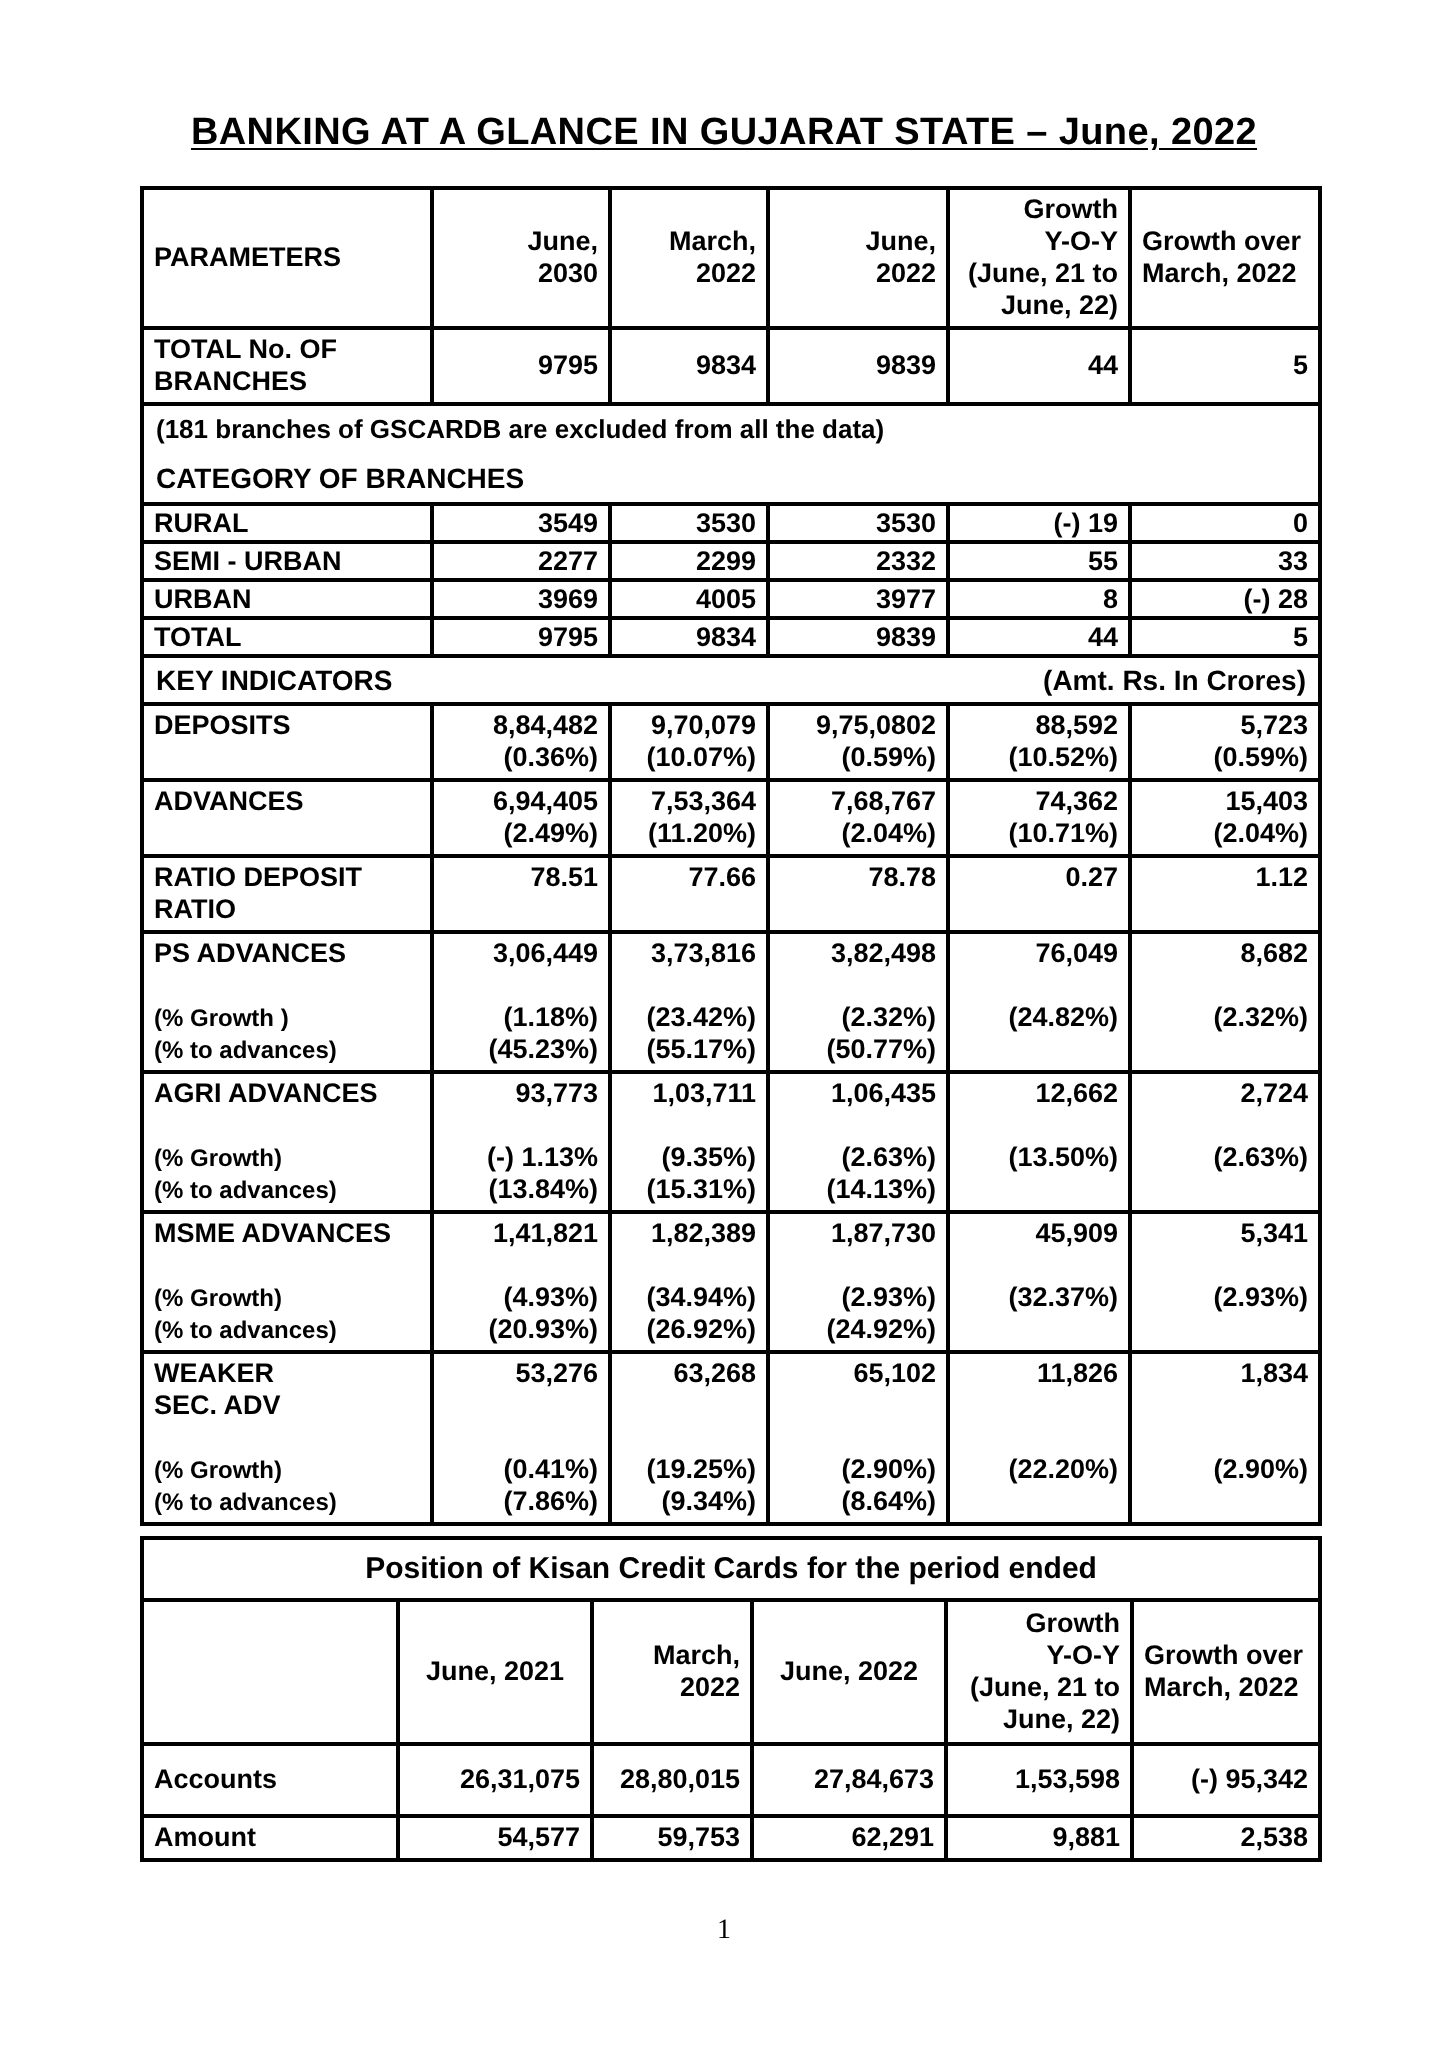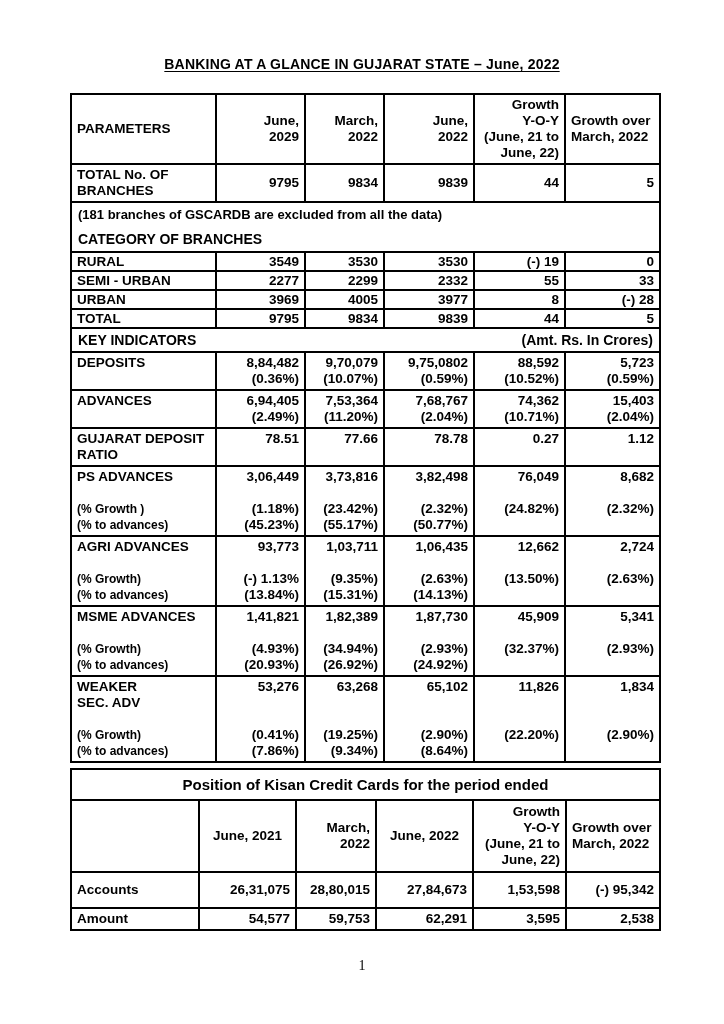--- a/index.html
+++ b/index.html
@@ -10,21 +10,21 @@
     font-family: "Liberation Sans", sans-serif;
     font-weight: 700;
     color: #000;
     -webkit-font-smoothing: antialiased;
   }
   .page { position: absolute; inset: 0; }
 
   .title {
     position: absolute; top: 56px; left: 0; width: 100%;
     margin: 0; text-align: center;
-    font-size: 14px; font-weight: 700;
+    font-size: 19px; font-weight: 700;
     text-decoration: underline;
     text-underline-offset: 2px;
     letter-spacing: 0.2px;
   }
 
   table.t {
     position: absolute; left: 70px;
     border-collapse: collapse; table-layout: fixed;
     width: 589px;
     font-size: 13.5px; font-weight: 700;
@@ -107,21 +107,21 @@
         <col style="width:91px">
         <col style="width:95px">
     </colgroup>
     <tbody>
         <tr class="header">
           <td class="lbl">
             <div class="ln">PARAMETERS</div>
           </td>
           <td class="num">
             <div class="ln">June,</div>
-            <div class="ln">2029</div>
+            <div class="ln">2030</div>
           </td>
           <td class="num">
             <div class="ln">March,</div>
             <div class="ln">2022</div>
           </td>
           <td class="num">
             <div class="ln">June,</div>
             <div class="ln">2022</div>
           </td>
           <td class="num">
@@ -290,21 +290,21 @@
             <div class="ln">74,362</div>
             <div class="ln">(10.71%)</div>
           </td>
           <td class="num">
             <div class="ln">15,403</div>
             <div class="ln">(2.04%)</div>
           </td>
         </tr>
         <tr class="ki-s">
           <td class="lbl">
-            <div class="ln">GUJARAT DEPOSIT</div>
+            <div class="ln">RATIO DEPOSIT</div>
             <div class="ln">RATIO</div>
           </td>
           <td class="num">
             <div class="ln">78.51</div>
           </td>
           <td class="num">
             <div class="ln">77.66</div>
           </td>
           <td class="num">
             <div class="ln">78.78</div>
@@ -534,21 +534,21 @@
           <td class="num">
             <div class="ln">54,577</div>
           </td>
           <td class="num">
             <div class="ln">59,753</div>
           </td>
           <td class="num">
             <div class="ln">62,291</div>
           </td>
           <td class="num">
-            <div class="ln">3,595</div>
+            <div class="ln">9,881</div>
           </td>
           <td class="num">
             <div class="ln">2,538</div>
           </td>
         </tr>
       </tbody>
   </table>
 
   <div class="pagenum">1</div>
 

